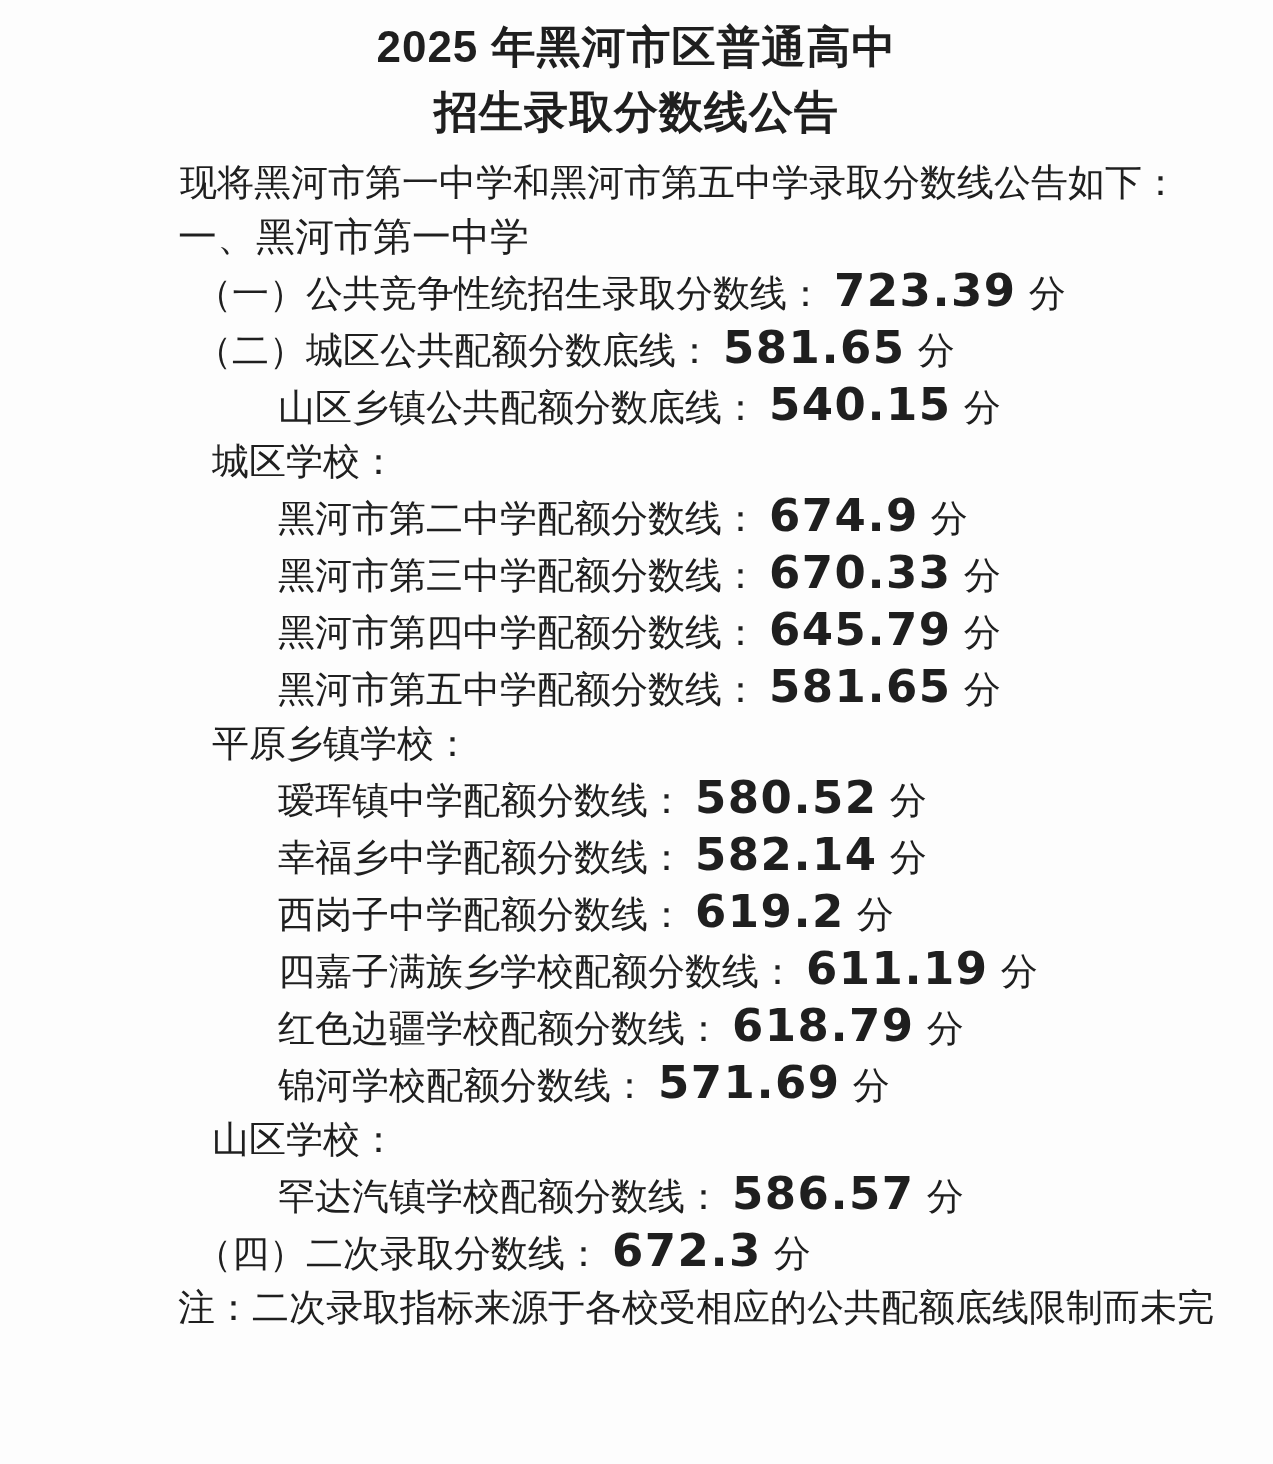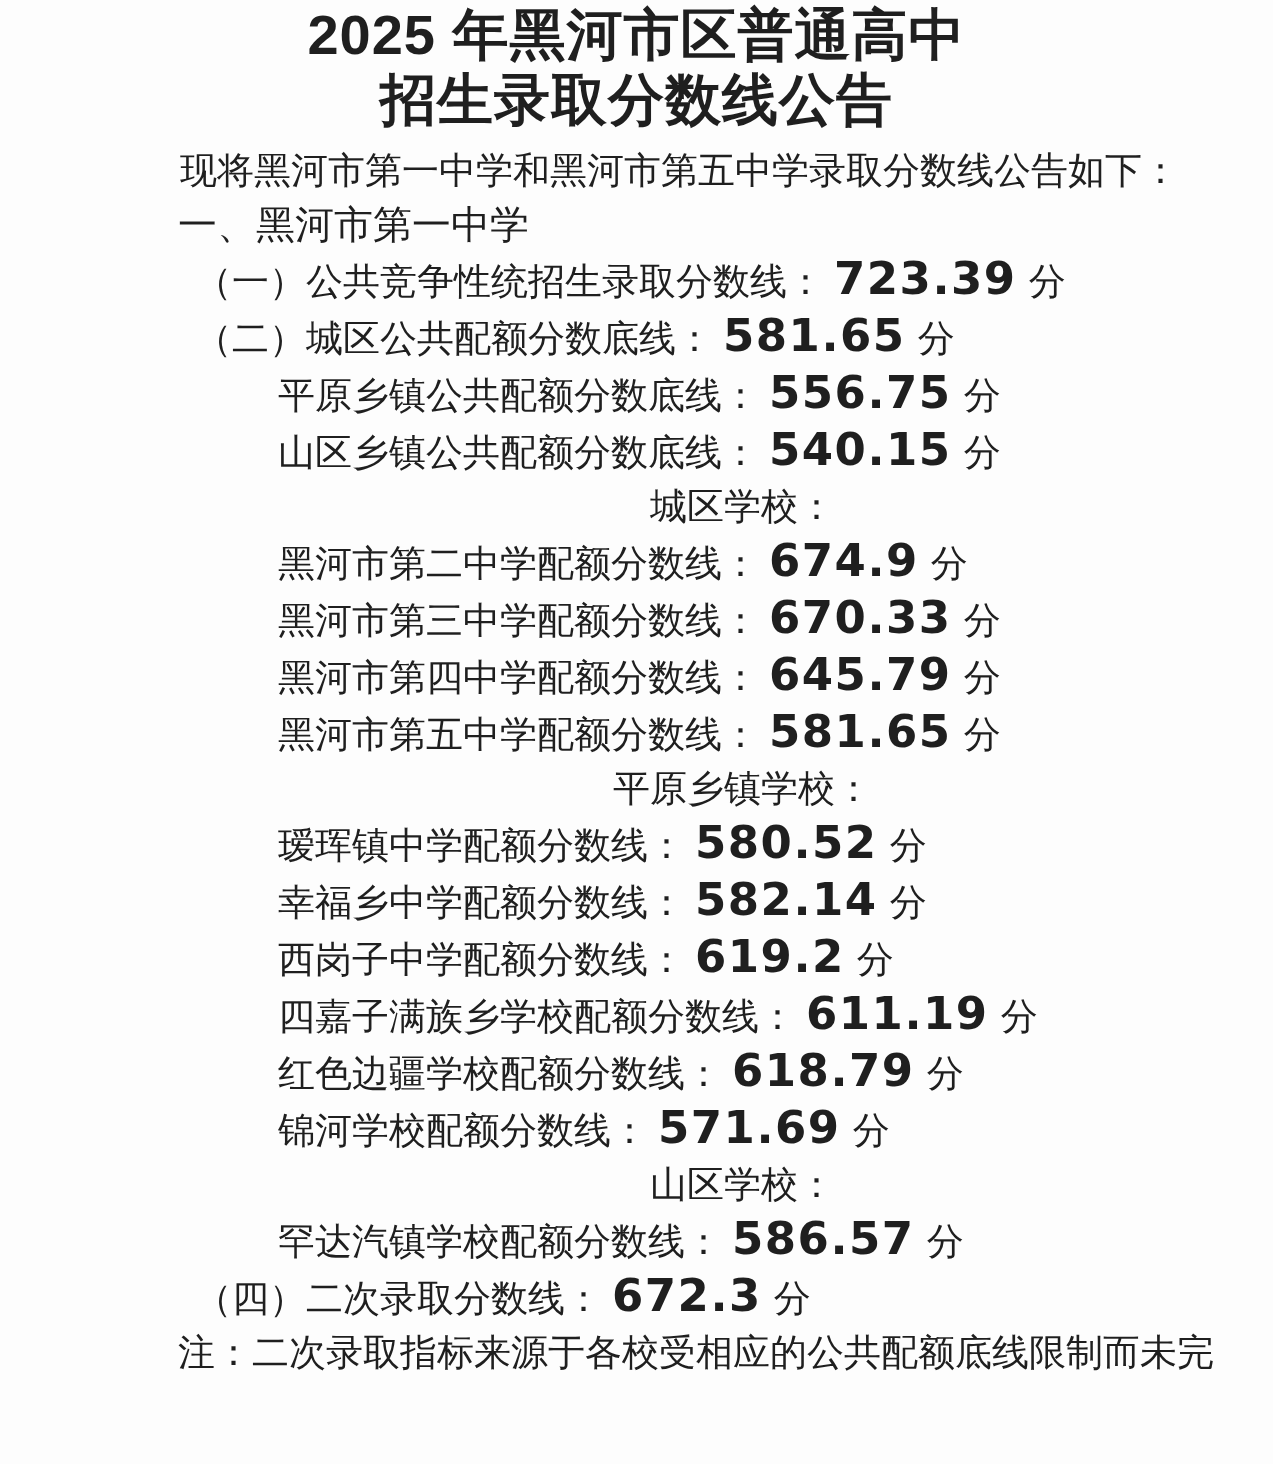--- a/index.html
+++ b/index.html
@@ -12,46 +12,46 @@
     background: #fdfdfd;
     color: #1f1f1f;
     font-family: "Liberation Serif", "DejaVu Serif", serif;
     overflow: hidden;
   }
   .doc {
     width: 100%;
     height: 100%;
   }
   .title-block {
-    padding-top: 2px;
+    padding-top: 14px;
     text-align: center;
     font-family: "Liberation Sans", "DejaVu Sans", sans-serif;
     font-weight: bold;
-    font-size: 56px;
+    font-size: 44px;
     line-height: 65px;
     letter-spacing: 1px;
   }
   .body-block {
     margin-top: 12px;
   }
   .line {
     margin: 0;
     font-size: 37px;
     line-height: 54px;
     white-space: nowrap;
   }
   .intro   { margin-left: 180px; }
   .heading {
     margin-left: 178px;
     font-weight: normal;
     font-size: 39px;
     font-family: "Liberation Sans", "DejaVu Sans", sans-serif;
   }
   .indent-clause { margin-left: 195px; }
-  .indent-group  { margin-left: 212px; text-align: center; }
+  .indent-group  { margin-left: 212px; }
   .indent-deep   { margin-left: 278px; }
   .note-first    { margin-left: 178px; }
   .note-cont     { margin-left: 103px; }
   .num {
     font-family: "DejaVu Sans", "Liberation Sans", sans-serif;
     font-weight: 600;
     font-size: 45px;
     margin-left: 10px;
     letter-spacing: 1.5px;
   }
@@ -70,21 +70,20 @@
   <div class="body-block">
 
     <p class="line intro"><span>现将黑河市第一中学和黑河市第五中学录取分数线公告如下：</span></p>
 
     <p class="line heading"><span>一、黑河市第一中学</span></p>
 
     <p class="line indent-clause"><span>（一）公共竞争性统招生录取分数线：</span><span class="num">723.39</span><span class="unit">分</span></p>
 
     <p class="line indent-clause"><span>（二）城区公共配额分数底线：</span><span class="num">581.65</span><span class="unit">分</span></p>
 
-    <p class="line indent-deep"><span>平原乡镇公共配额分数底线：</span><span class="num">556.75</span><span class="unit">分</span></p>
 
     <p class="line indent-deep"><span>山区乡镇公共配额分数底线：</span><span class="num">540.15</span><span class="unit">分</span></p>
 
 
     <p class="line indent-group"><span>城区学校：</span></p>
 
     <p class="line indent-deep"><span>黑河市第二中学配额分数线：</span><span class="num">674.9</span><span class="unit">分</span></p>
 
     <p class="line indent-deep"><span>黑河市第三中学配额分数线：</span><span class="num">670.33</span><span class="unit">分</span></p>
 

